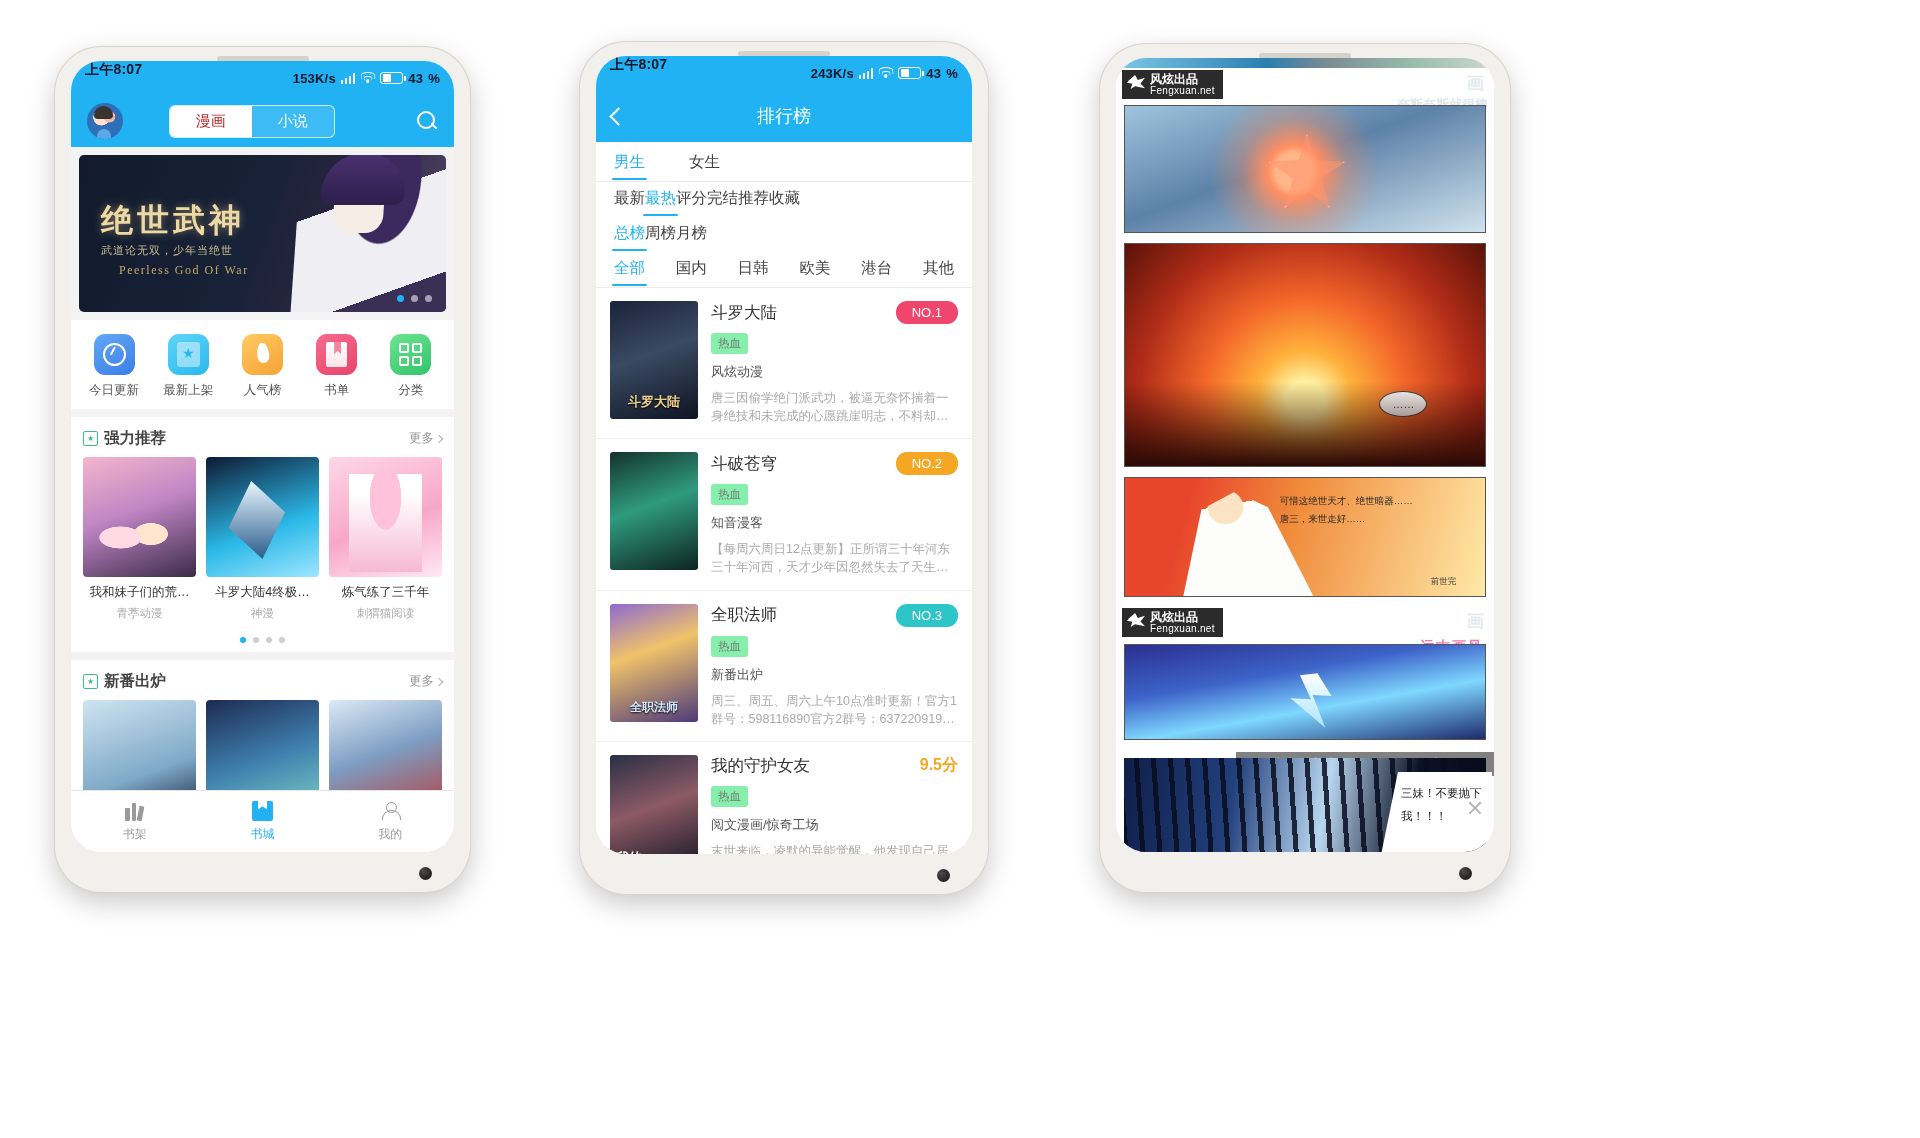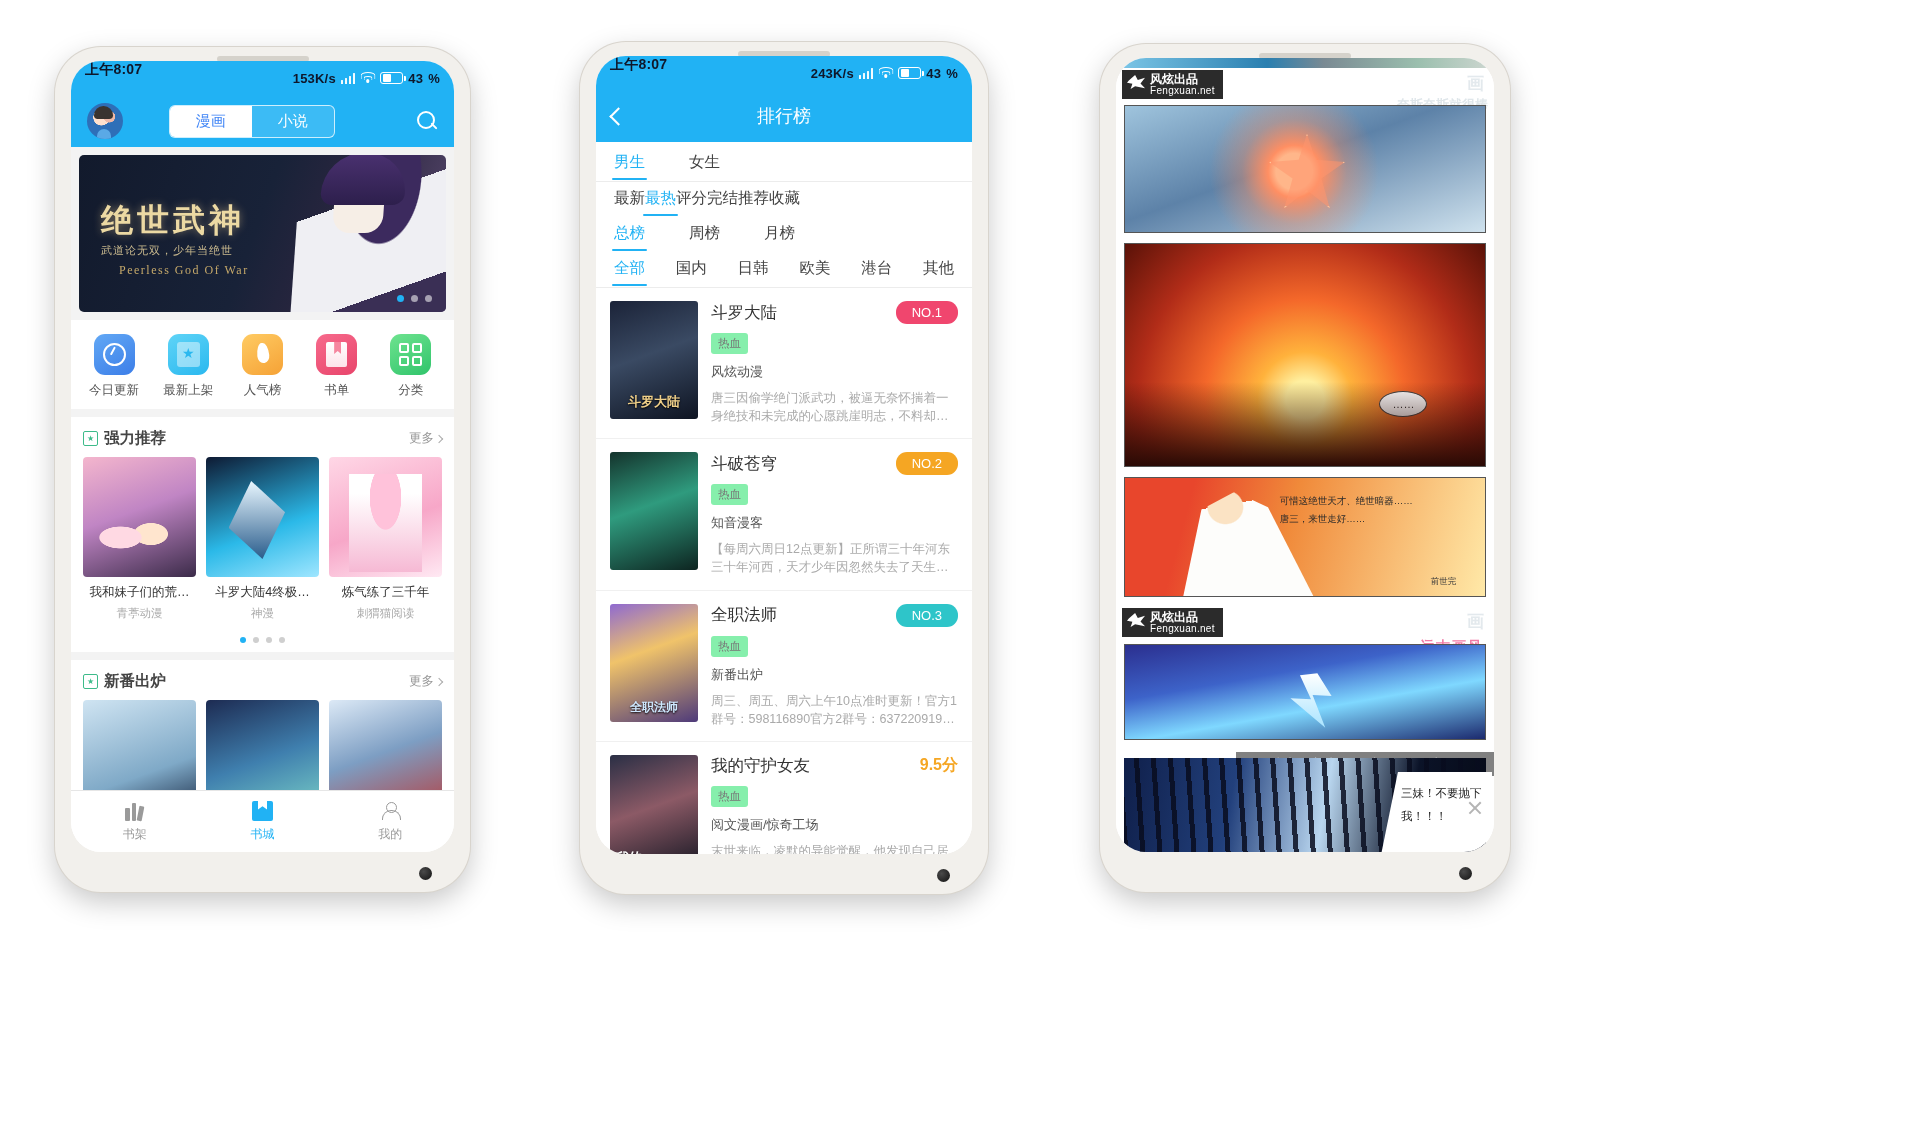--- a/index.html
+++ b/index.html
@@ -71,21 +71,21 @@
   }
   .avatar::before{content:""; position:absolute; left:7px; top:3px; width:19px;height:13px;
     background:#3a3430; border-radius:10px 10px 4px 4px;}
   .avatar::after{content:""; position:absolute; left:10px; top:26px; width:14px;height:12px;
     background:#5aa9e6; border-radius:7px 7px 0 0;}
   .seg {
     flex:0 0 auto; margin:0 auto; display:flex; border:1px solid rgba(255,255,255,.75);
     border-radius:6px; overflow:hidden; background:rgba(255,255,255,.12);
   }
   .seg div { padding:6px 26px; font-size:15px; color:#fff; }
-  .seg div.on { background:#fff; color:#3b82f6; }
+  .seg div.on { background:#fff; color:#b91c1c; }
   .search-ico { width:22px;height:22px; position:relative; flex:0 0 auto; margin-left:auto;}
   .search-ico::before{content:""; position:absolute; left:1px;top:1px; width:14px;height:14px;
     border:2px solid #fff; border-radius:50%;}
   .search-ico::after{content:""; position:absolute; left:14px;top:15px;width:8px;height:2px;
     background:#fff; transform:rotate(45deg); border-radius:2px;}
 
   .p1-body { flex:1; overflow:hidden; background:#f3f3f3; }
   .banner {
     margin:8px; height:157px; border-radius:5px; position:relative; overflow:hidden;
     background: linear-gradient(110deg,#121a2c 0%, #182238 48%, #2c2640 70%, #5d4d73 100%);
@@ -202,21 +202,21 @@
   #p2 .screen{display:flex;flex-direction:column;}
   .p2-appbar { height:52px; background:#21b2f4; display:flex; align-items:center;
     padding:0 16px; position:relative;}
   .back { width:13px;height:13px; border-left:2.4px solid #fff; border-bottom:2.4px solid #fff;
     transform:rotate(45deg); }
   .p2-title { position:absolute; left:0; right:0; text-align:center; color:#fff;
     font-size:18px; font-weight:500; pointer-events:none;}
   .trow { display:flex; background:#fff; }
   .trow.r1 { padding:10px 18px 0; gap:44px; }
   .trow.r2 { padding:6px 18px 0; }
-  .trow.r3 { padding:6px 18px 0; gap:44px; }
+  .trow.r3 { padding:6px 18px 0; }
   .trow.r4 { padding:6px 18px 0; justify-content:space-between; border-bottom:1px solid #ececec;}
   .tab { font-size:15.5px; color:#444; padding-bottom:8px; position:relative; }
   .tab.on { color:#21b2f4; }
   .tab.on::after{content:"";position:absolute;left:-2px;right:-2px;bottom:1px;height:2.5px;
     background:#21b2f4;border-radius:2px;}
   .rowline { height:1px; background:#ececec; }
 
   .rank { flex:1; overflow:hidden; background:#fff; }
   .ritem { display:flex; padding:13px 14px; border-bottom:1px solid #f0f0f0; gap:13px; }
   .rcover { width:88px; height:118px; border-radius:3px; flex:0 0 auto; position:relative;

